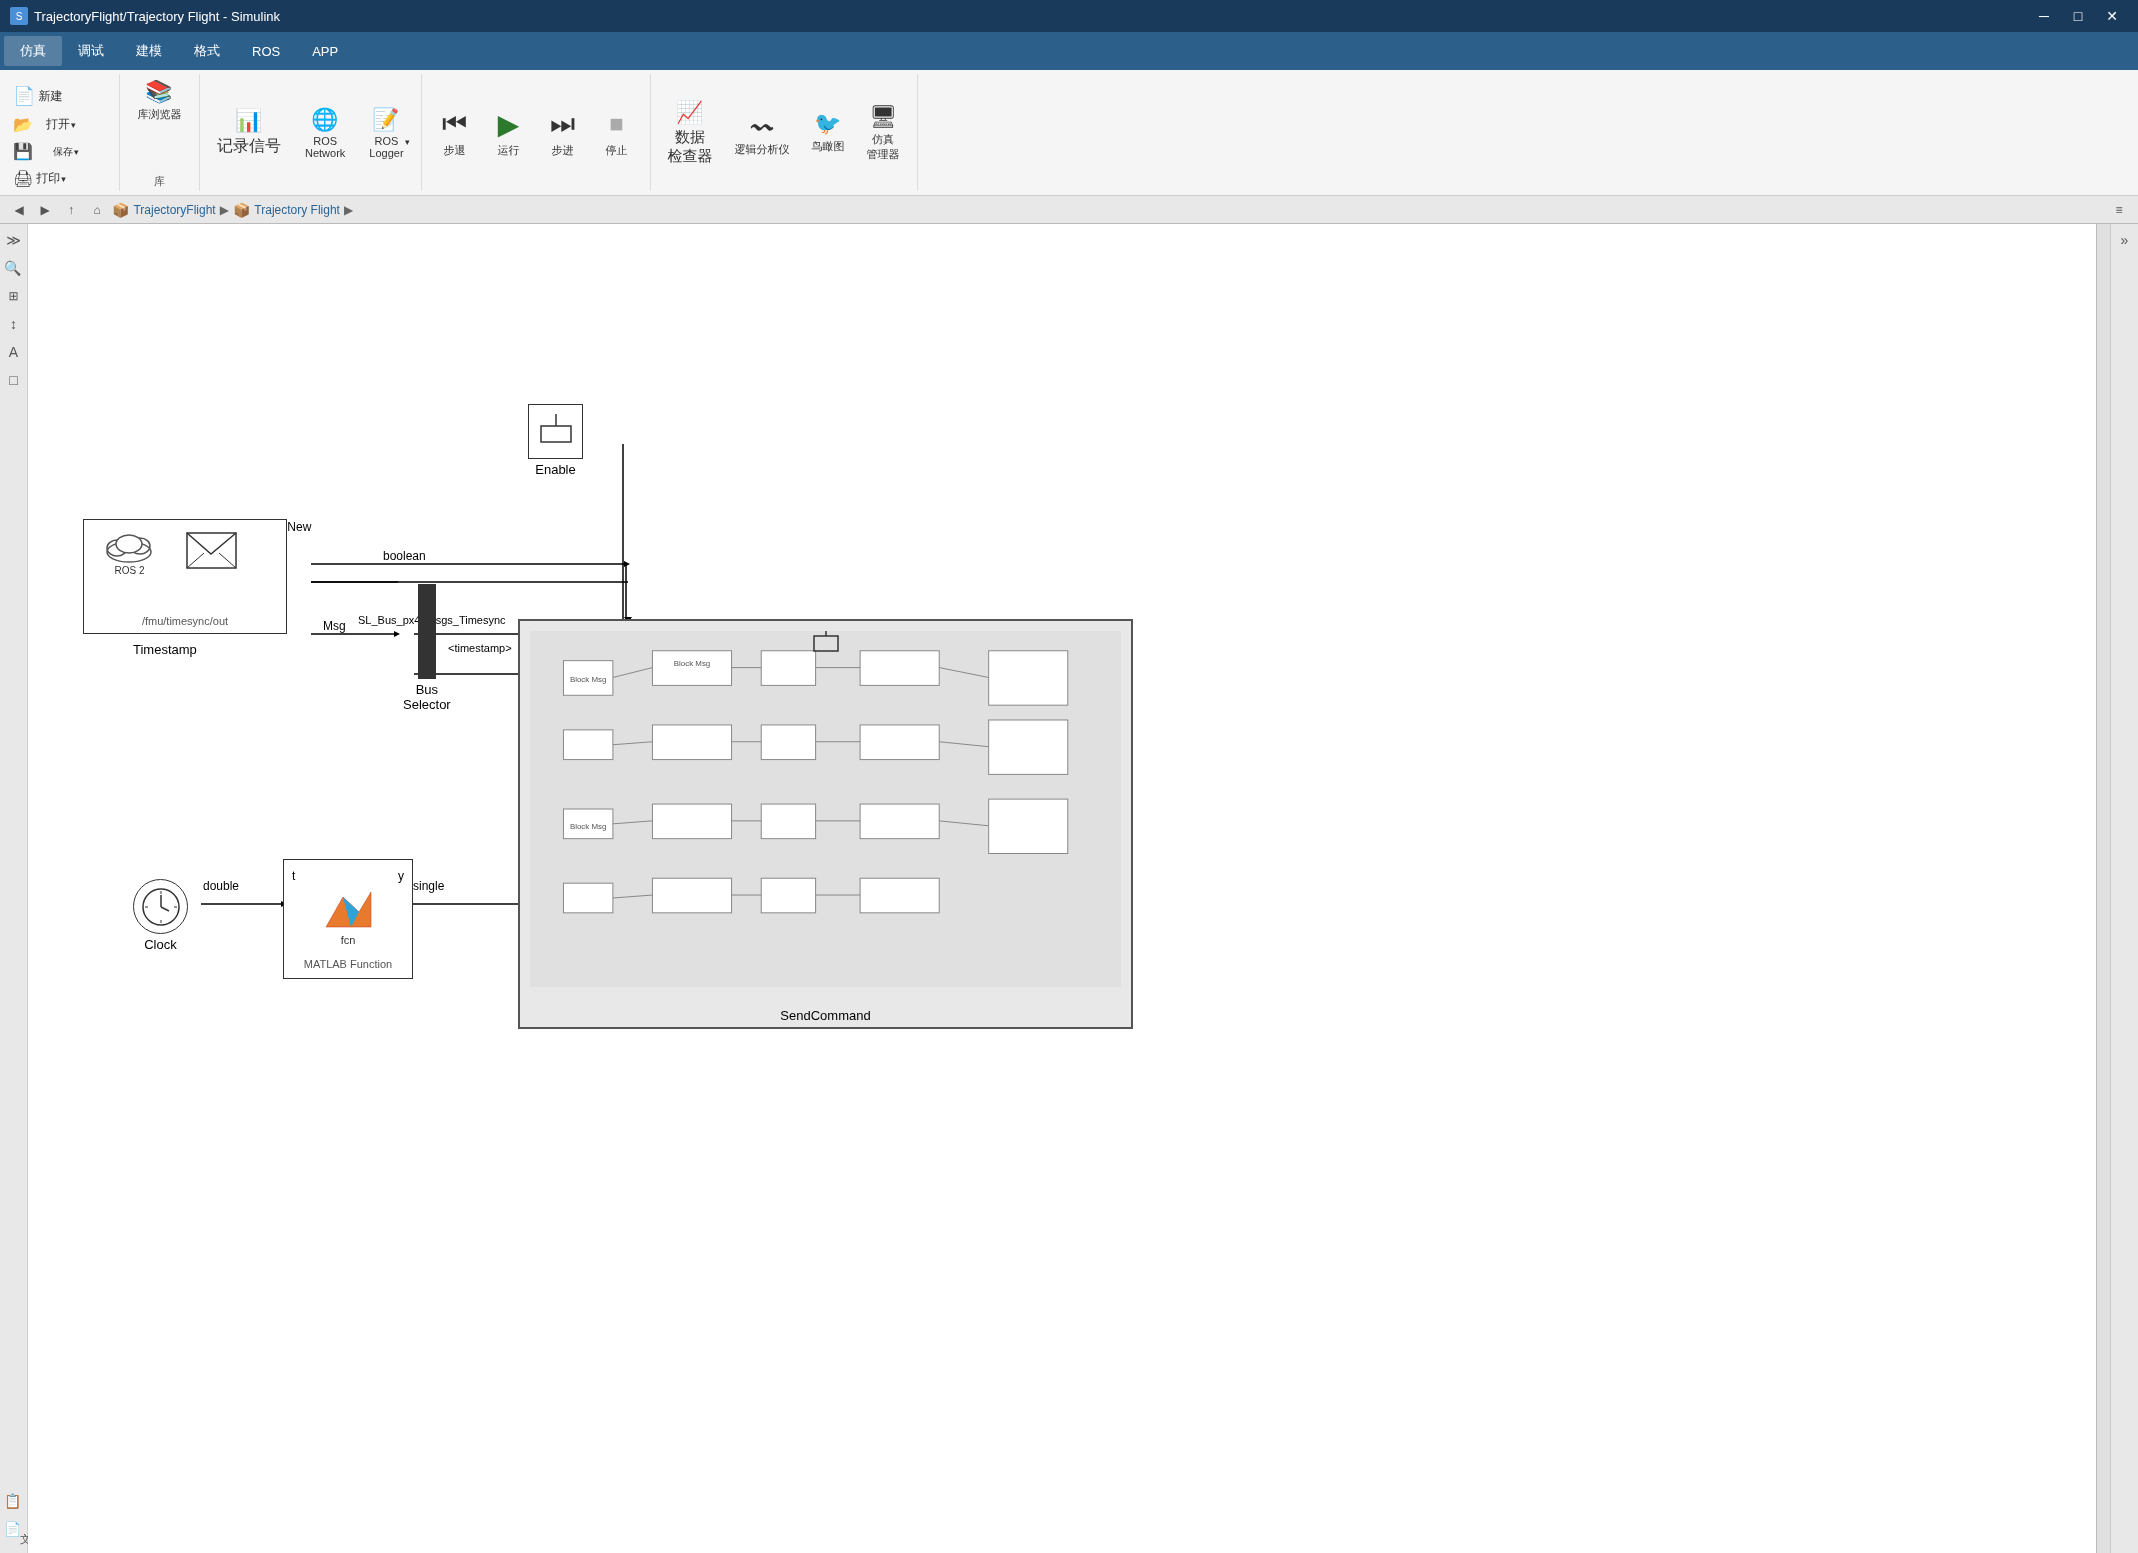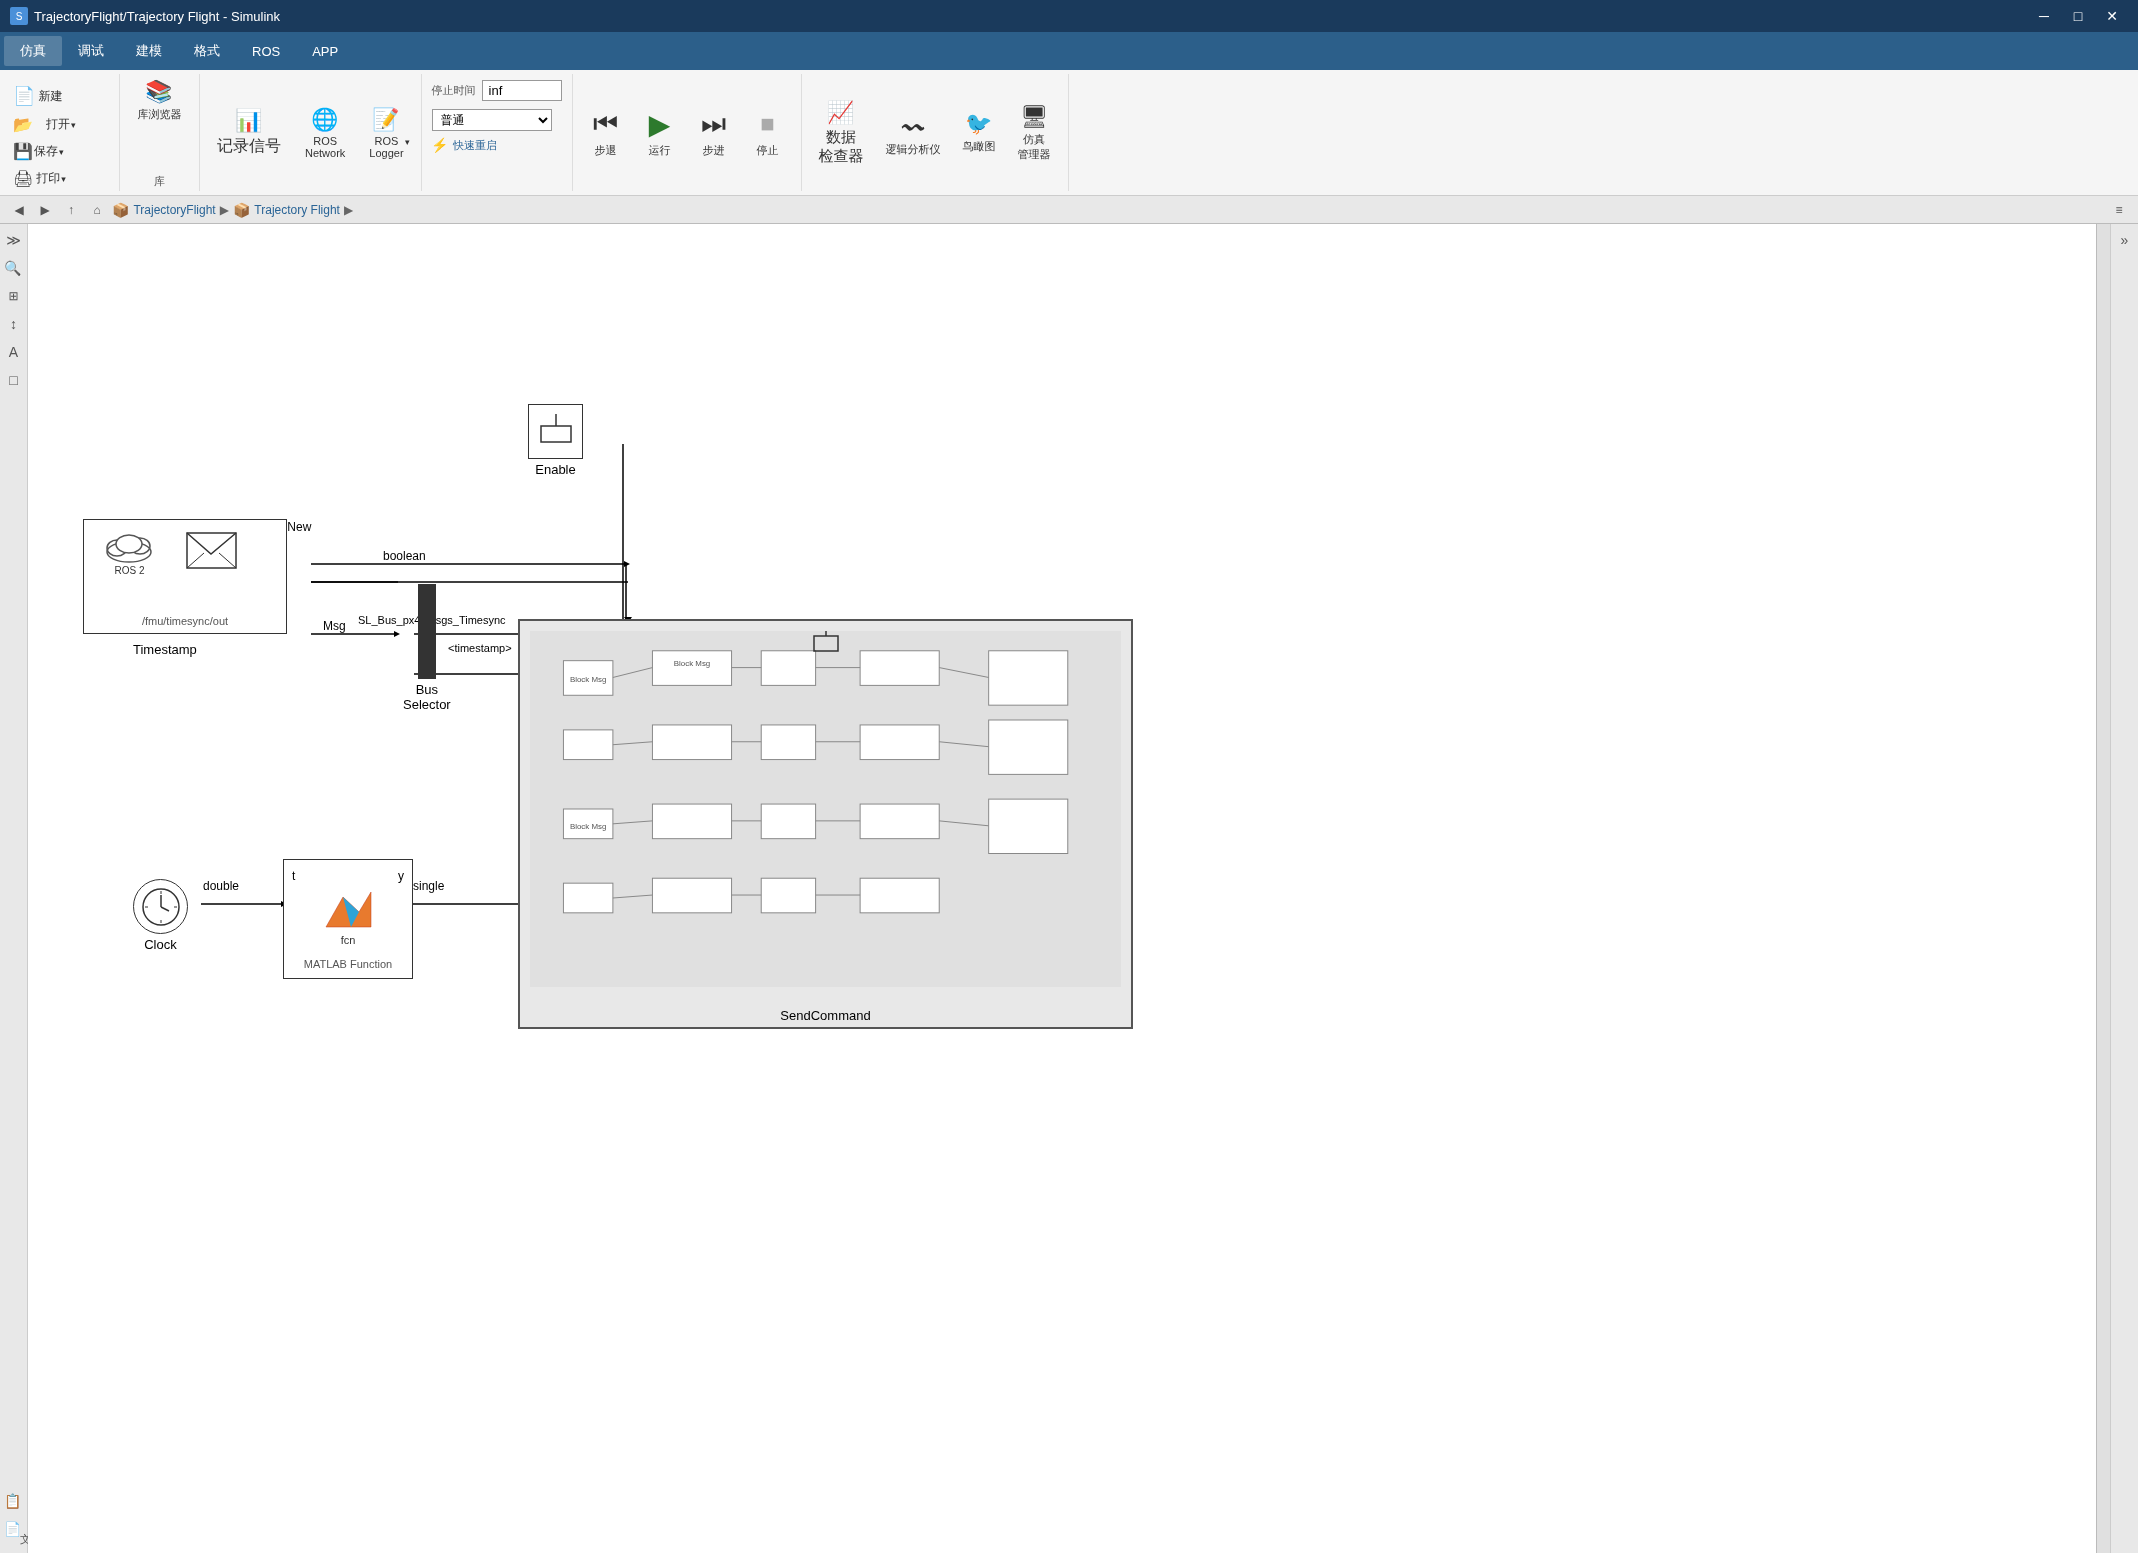--- a/index.html
+++ b/index.html
@@ -362,21 +362,21 @@
       <div style="display:flex; align-items:center; gap:2px;">
         <div class="tb-btn" style="flex-direction:row; min-width:40px; padding:2px 4px;">
           <span style="font-size:16px;">📂</span>
           <span style="margin-left:13px; font-size:12px;">打开</span>
           <span style="font-size:9px; margin-left:1px;">▾</span>
         </div>
       </div>
       <div style="display:flex; align-items:center; gap:2px;">
         <div class="tb-btn" style="flex-direction:row; min-width:40px; padding:2px 4px;">
           <span style="font-size:16px;">💾</span>
-          <span style="margin-left:1px; font-size:12px;">保存</span>
+          <span style="margin-left:20px; font-size:10px;">保存</span>
           <span style="font-size:9px; margin-left:1px;">▾</span>
         </div>
       </div>
       <div style="display:flex; align-items:center; gap:2px;">
         <div class="tb-btn" style="flex-direction:row; min-width:40px; padding:2px 4px;">
           <span style="font-size:16px;">🖨</span>
           <span style="margin-left:3px; font-size:12px;">打印</span>
           <span style="font-size:9px; margin-left:1px;">▾</span>
         </div>
       </div>
@@ -410,36 +410,20 @@
       <div class="tb-btn" style="position:relative;">
         <span class="icon">📝</span>
         <span style="font-size:11px; text-align:center; white-space:pre-line;">ROS
 Logger</span>
         <span style="position:absolute; right:2px; bottom:16px; font-size:9px;">▾</span>
       </div>
     </div>
     <div class="toolbar-section-label" style="position:absolute; bottom:4px;">准备</div>
   </div>
 
-  <div class="sim-time-section">
-    <div style="display:flex; align-items:center; gap:6px;">
-      <span class="sim-time-label">停止时间</span>
-      <input class="sim-time-input" value="inf" readonly="" style="width: 80px;">
-    </div>
-    <div style="display:flex; align-items:center; gap:6px; margin-top:4px;">
-      <select class="sim-mode-select">
-        <option>普通</option>
-        <option>加速</option>
-      </select>
-    </div>
-    <div class="fast-restart-btn" style="margin-top:2px;">
-      <span style="font-size:14px;">⚡</span>
-      <span>快速重启</span>
-    </div>
-  </div>
 
   <div class="toolbar-section" style="flex-direction:row; align-items:center; min-width:220px; gap:4px;">
     <div style="display:flex; flex-direction:column; align-items:center;">
       <div class="tb-btn">
         <span class="icon" style="font-size:28px;">⏮</span>
         <span>步退</span>
       </div>
     </div>
     <div style="display:flex; flex-direction:column; align-items:center;">
       <div class="tb-btn">

